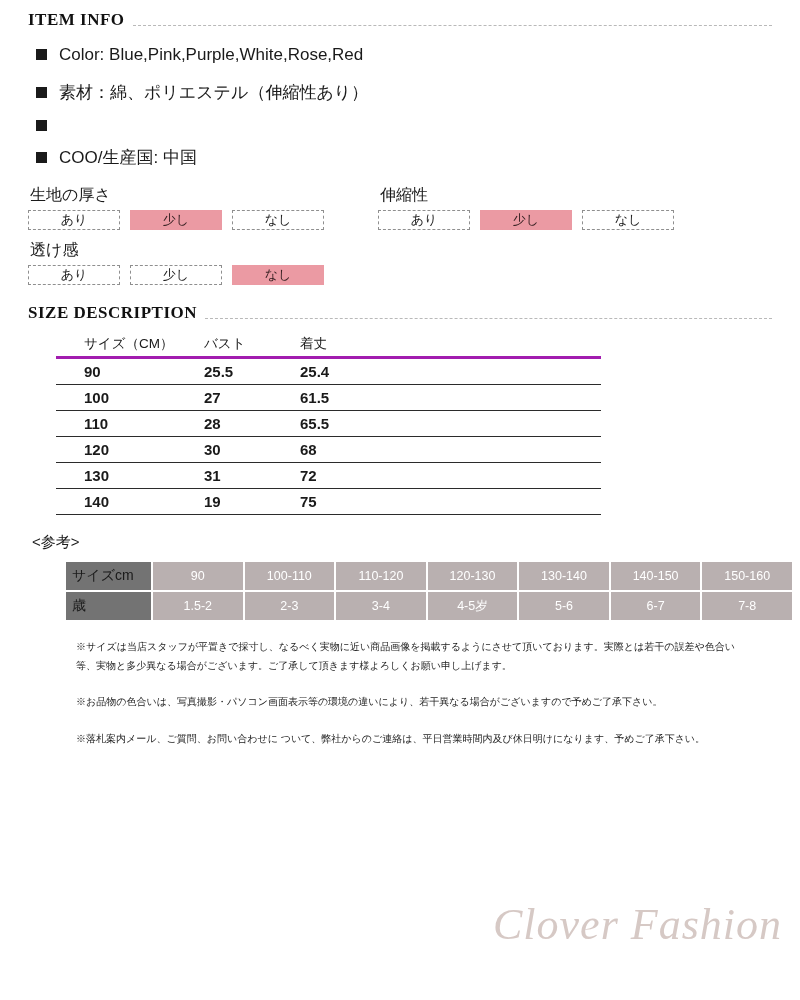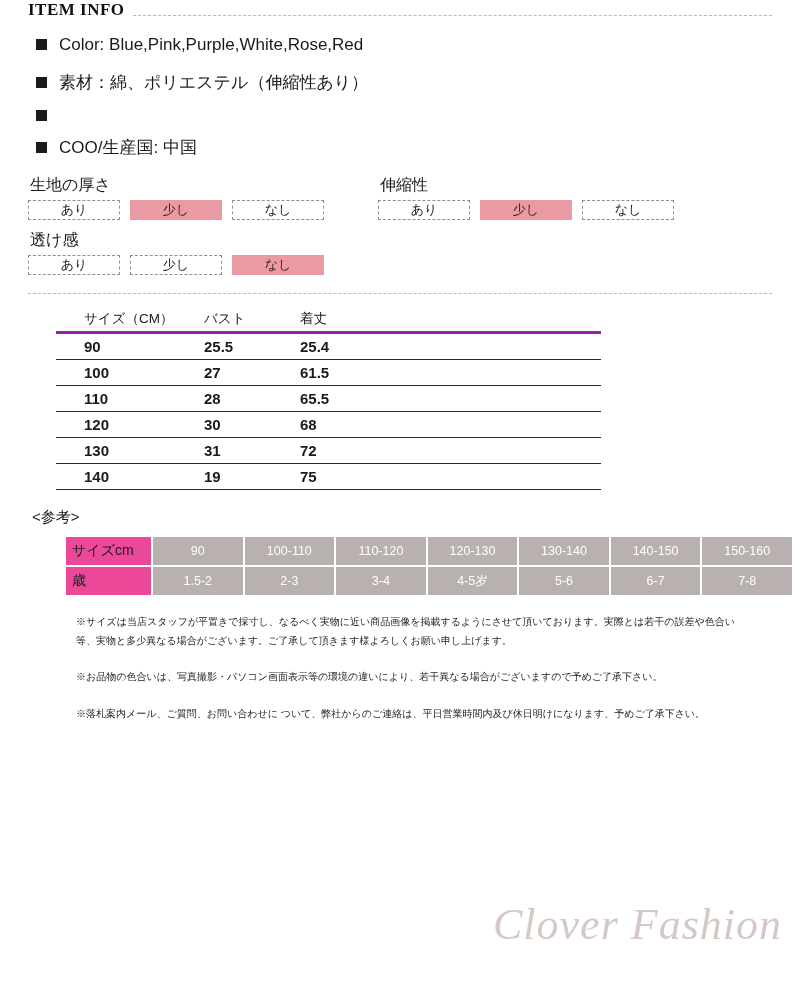--- a/index.html
+++ b/index.html
@@ -42,20 +42,21 @@
   .corner-deco .a1 { width: 150px; height: 150px; top: -58px; right: -40px; transform: rotate(8deg); }
   .corner-deco .a2 { width: 118px; height: 118px; top: -44px; right: -28px; transform: rotate(8deg); border-color:#f0d4d7; border-left-color:transparent; border-bottom-color:transparent;}
 
   
   .section-head {
     font-family: "Liberation Serif", serif;
     font-weight: bold;
     font-size: 17px;
     letter-spacing: .5px;
     color: #111;
+    padding-top: 10px;
     position: relative;
   }
   .head-row {
     display: flex;
     align-items: flex-end;
     gap: 8px;
   }
   .head-row .rule-fill {
     flex: 1;
     border-bottom: 1px dashed #b9b9b9;
@@ -163,21 +164,21 @@
   }
   table.ref-table td {
     background: #b9b0b0;
     color: #ffffff;
     font-size: 12.5px;
     text-align: center;
     height: 26px;
     vertical-align: middle;
   }
   table.ref-table td.rowhead {
-    background: #ec4899;
+    background: #737373;
     color: #1a1a1a;
     text-align: left;
     font-size: 14px;
     padding-left: 6px;
     width: 78px;
   }
 
   
   .notes {
     margin: 16px 0 0 48px;
@@ -268,20 +269,21 @@
           <div class="chip">あり</div>
           <div class="chip">少し</div>
           <div class="chip on">なし</div>
         </div>
       </div>
     </div>
   </div>
 
   <div class="section-head" style="padding-top:16px;">
     <div class="head-row">
+      <span>SIZE DESCRIPTION</span>
       <span class="rule-fill"></span>
     </div>
   </div>
 
   <table class="size-table">
     <thead>
       <tr>
         <th class="c0">サイズ（CM）</th>
         <th class="c1">バスト</th>
         <th class="c2">着丈</th>

